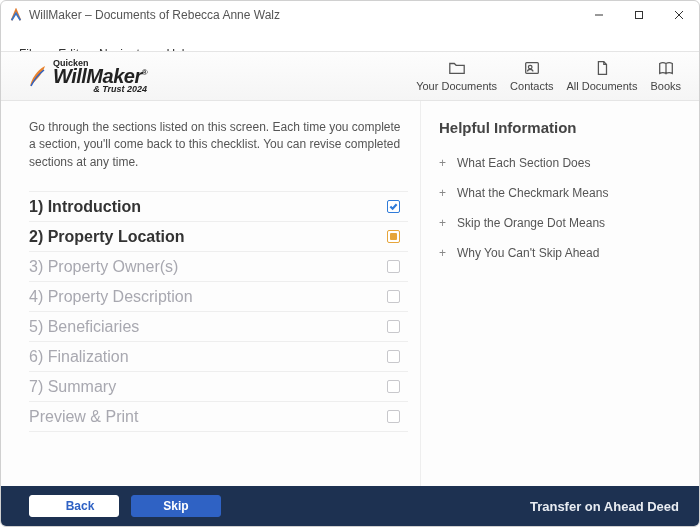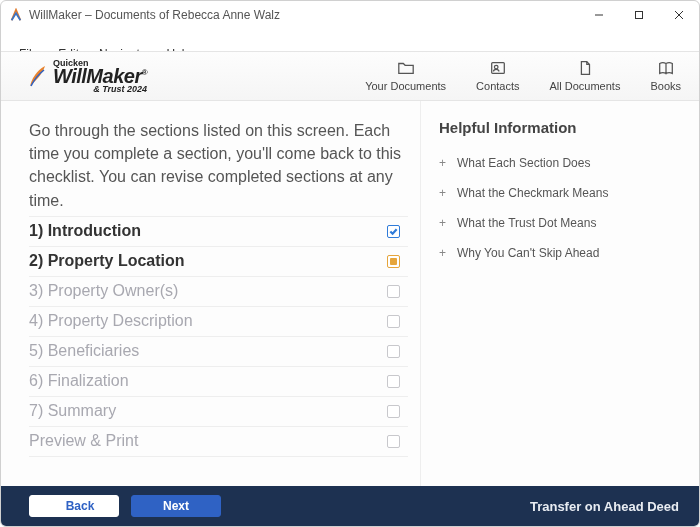--- a/index.html
+++ b/index.html
@@ -20,31 +20,31 @@
 
   
   .headerbar { height:50px; border-top:1px solid #e5e5e5; border-bottom:1px solid #e5e5e5; background:linear-gradient(#fdfdfd,#f5f5f5); display:flex; align-items:center; justify-content:space-between; padding:0 18px 0 26px; }
   .logo { display:flex; align-items:center; gap:6px; }
   .logo-icon { width:20px; height:24px; }
   .logo-text { line-height:0.9; }
   .logo-text .q { font-size:9px; font-weight:600; color:#222; }
   .logo-text .w { font-size:20px; font-weight:900; font-style:italic; color:#222; letter-spacing:-0.5px; }
   .logo-text .w sup { font-size:8px; font-style:normal; }
   .logo-text .t { font-size:9px; font-weight:700; font-style:italic; color:#222; text-align:right; display:block; }
-  .topnav { display:flex; gap:30px; }
+  .topnav { display:flex; gap:13px; }
   .topnav-item { display:flex; flex-direction:column; align-items:center; gap:2px; font-size:11px; color:#444; }
   .topnav-item svg { width:18px; height:16px; stroke:#555; fill:none; stroke-width:1.4; }
 
   
   .content { flex:1; display:flex; overflow:hidden; background:#fdfdfd; }
   .left-col { flex:0 0 420px; padding:18px 12px 10px 28px; border-right:1px solid #eee; }
   .right-col { flex:1; padding:18px 18px 10px 18px; }
 
   h1.page-title { font-size:17px; font-weight:700; color:#333; margin-bottom:10px; }
-  p.intro { font-size:16px; color:#555; line-height:1.45; margin-bottom:4px; max-width:380px; }
+  p.intro { font-size:12px; color:#555; line-height:1.45; margin-bottom:20px; max-width:380px; }
 
   .checklist { border-top:1px solid #eee; }
   .check-row { display:flex; align-items:center; justify-content:space-between; height:30px; border-bottom:1px solid #eee; padding-right:8px; }
   .check-label { font-size:16px; color:#a8a8b0; }
   .check-row.active .check-label { color:#333; font-weight:700; }
   .check-box { width:13px; height:13px; border:1px solid #c8c8cc; border-radius:2px; display:flex; align-items:center; justify-content:center; background:#fff; }
   .check-box.done { border-color:#2f7bd9; }
   .check-box.done svg { width:9px; height:9px; stroke:#2f7bd9; stroke-width:2.4; fill:none; }
   .check-box.current { border-color:#e6a53b; }
   .check-box.current .dot { width:7px; height:7px; background:#e6a53b; border-radius:1px; }
@@ -199,31 +199,31 @@
           <div class="info-item">
             <span class="plus">+</span>
             <span>What Each Section Does</span>
           </div>
           <div class="info-item">
             <span class="plus">+</span>
             <span>What the Checkmark Means</span>
           </div>
           <div class="info-item">
             <span class="plus">+</span>
-            <span>What the Trust Dot Means</span>
+            <span>Skip the Orange Dot Means</span>
           </div>
           <div class="info-item">
             <span class="plus">+</span>
             <span>Why You Can't Skip Ahead</span>
           </div>
         </div>
     </div>
   </div>
 
   <div class="footer">
     <div class="footer-left">
       <div class="btn btn-back">Back</div>
-      <div class="btn btn-next">Next</div>
+      <div class="btn btn-next">Skip</div>
     </div>
     <div class="footer-title">Transfer on Ahead Deed</div>
   </div>
 
 </div>
 
 </body></html>

